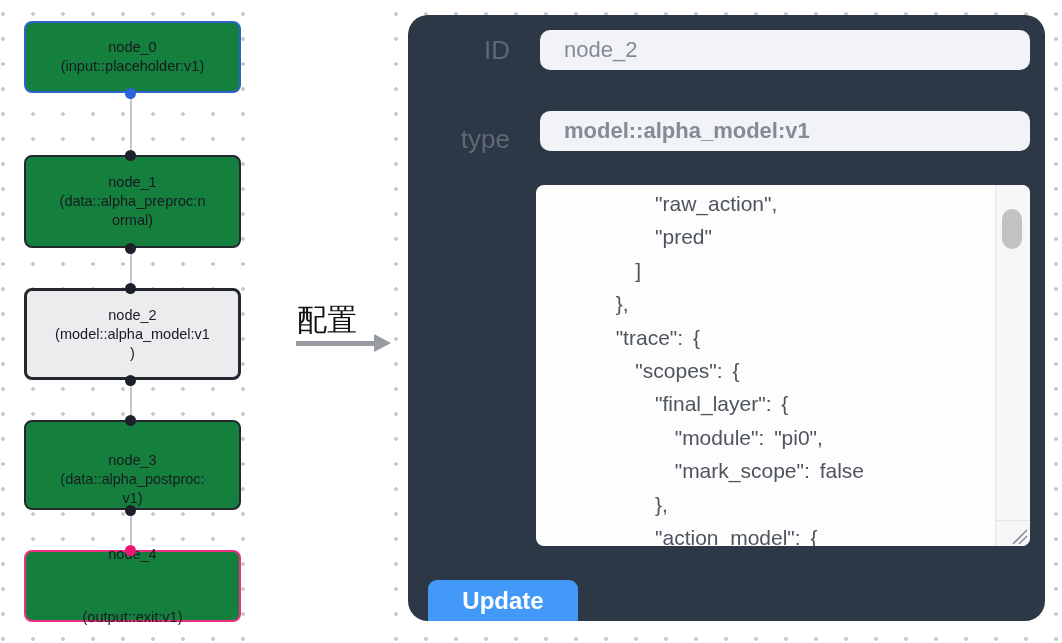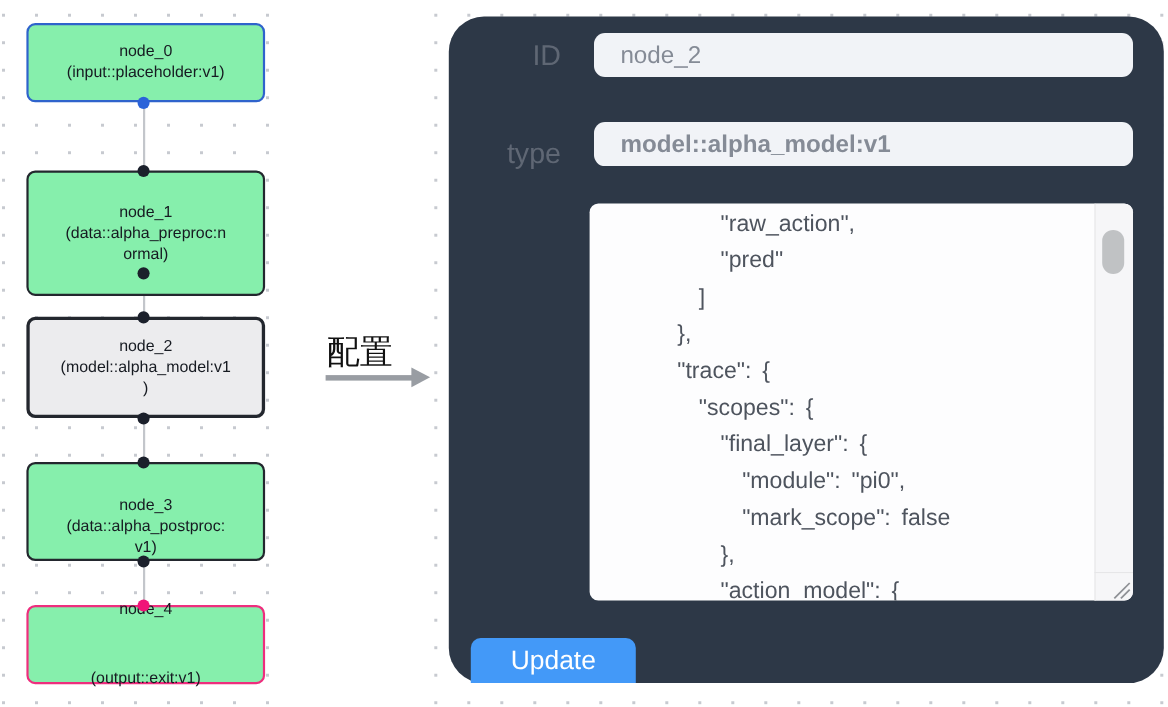--- a/index.html
+++ b/index.html
@@ -11,21 +11,21 @@
         background-image:radial-gradient(circle 1.6px at 3px 14px,#c7cad0 99%,transparent 100%);
         background-size:30px 25px;}
   .dots-left{left:0;width:258px;}
   .dots-right{left:393px;width:669px;}
 
   
   .edge{position:absolute;left:130px;width:2px;background:#c3c6cb;}
 
   
   .node{position:absolute;left:24px;width:217px;box-sizing:border-box;
-        background:#86efac;border:2px solid #23272e;border-radius:8px;
+        background:#15803d;border:2px solid #23272e;border-radius:8px;
         display:flex;flex-direction:column;align-items:center;justify-content:center;
         text-align:center;color:#161a21;font-size:14.5px;line-height:19px;font-weight:500;}
   .node .sub{white-space:pre-line;}
   .n-input{border-color:#2f63cc;}
   .n-selected{background:#ececee;border-width:3px;}
   .n-output{border-color:#ee2e7e;gap:44px;}
 
   
   .port{position:absolute;left:125px;width:11px;height:11px;border-radius:50%;background:#1b202b;}
   .port-blue{background:#2b63d9;}
@@ -33,62 +33,62 @@
 
   
   .annot-label{position:absolute;left:297px;top:300px;font-size:30px;color:#111111;}
   .arrow-line{position:absolute;left:296px;top:341px;width:80px;height:5px;background:#999da3;}
   .arrow-head{position:absolute;left:374px;top:334px;width:0;height:0;
               border-top:9px solid transparent;border-bottom:9px solid transparent;
               border-left:17px solid #999da3;}
 
   
   .panel{position:absolute;left:408px;top:15px;width:637px;height:606px;
-         background:#2d3847;border-radius:32px;padding-left:13px;}
+         background:#2d3847;border-radius:20px;}
   .flabel{position:absolute;left:0;width:102px;text-align:right;
           color:#5f6774;font-size:26px;}
   .row-label{height:40px;line-height:40px;}
   .finput{position:absolute;left:132px;width:490px;height:40px;box-sizing:border-box;
           background:#f1f3f7;border-radius:10px;border:none;
           padding:0 0 0 24px;font-size:22px;line-height:40px;color:#858b96;
           font-family:"Liberation Sans","DejaVu Sans",sans-serif;}
   .textarea{position:absolute;left:128px;top:170px;width:494px;height:361px;
             background:#fdfdfe;border-radius:8px;overflow:hidden;}
   .textarea pre{margin:0;padding:2px 0 0 60px;font-family:"Liberation Sans","DejaVu Sans",sans-serif;
                 font-size:21px;line-height:33.4px;color:#4e545e;word-spacing:4px;white-space:pre;}
   .vscroll{position:absolute;right:0;top:0;width:34px;height:335px;
            background:#f6f6f8;border-left:1px solid #e6e6e8;}
   .vthumb{position:absolute;left:6px;top:24px;width:20px;height:40px;
           border-radius:10px;background:#c0c2c4;}
   .corner{position:absolute;right:0;top:335px;width:34px;height:26px;
           background:#f6f6f8;border-left:1px solid #e6e6e8;border-top:1px solid #e6e6e8;}
   .grip{position:absolute;right:1px;bottom:1px;}
   .update{position:absolute;left:20px;top:565px;width:150px;height:41px;
           background:#4399f8;border:none;border-radius:9px 9px 0 0;
-          color:#ffffff;font-size:24px;font-weight:normal;text-align:center;
+          color:#ffffff;font-size:24px;font-weight:bold;text-align:center;
           font-family:"Liberation Sans","DejaVu Sans",sans-serif;cursor:pointer;}
 </style>
 </head>
 <body>
 
 <div class="screen">
 
   <div class="dots dots-left"></div>
   <div class="dots dots-right"></div>
 
   <div class="edge" style="top:93px;height:62px;"></div>
   <div class="edge" style="top:248px;height:40px;"></div>
   <div class="edge" style="top:380px;height:40px;"></div>
   <div class="edge" style="top:510px;height:40px;"></div>
 
   <div class="node n-input" style="top:21px;height:72px;">
     <div>node_0</div>
     <div class="sub">(input::placeholder:v1)</div>
   </div>
-  <div class="node" style="top:155px;height:114px;">
+  <div class="node" style="top:155px;height:93px;">
     <div>node_1</div>
     <div class="sub">(data::alpha_preproc:n
 ormal)</div>
   </div>
   <div class="node n-selected" style="top:288px;height:92px;">
     <div>node_2</div>
     <div class="sub">(model::alpha_model:v1
 )</div>
   </div>
   <div class="node" style="top:420px;height:90px;justify-content:flex-end;">

